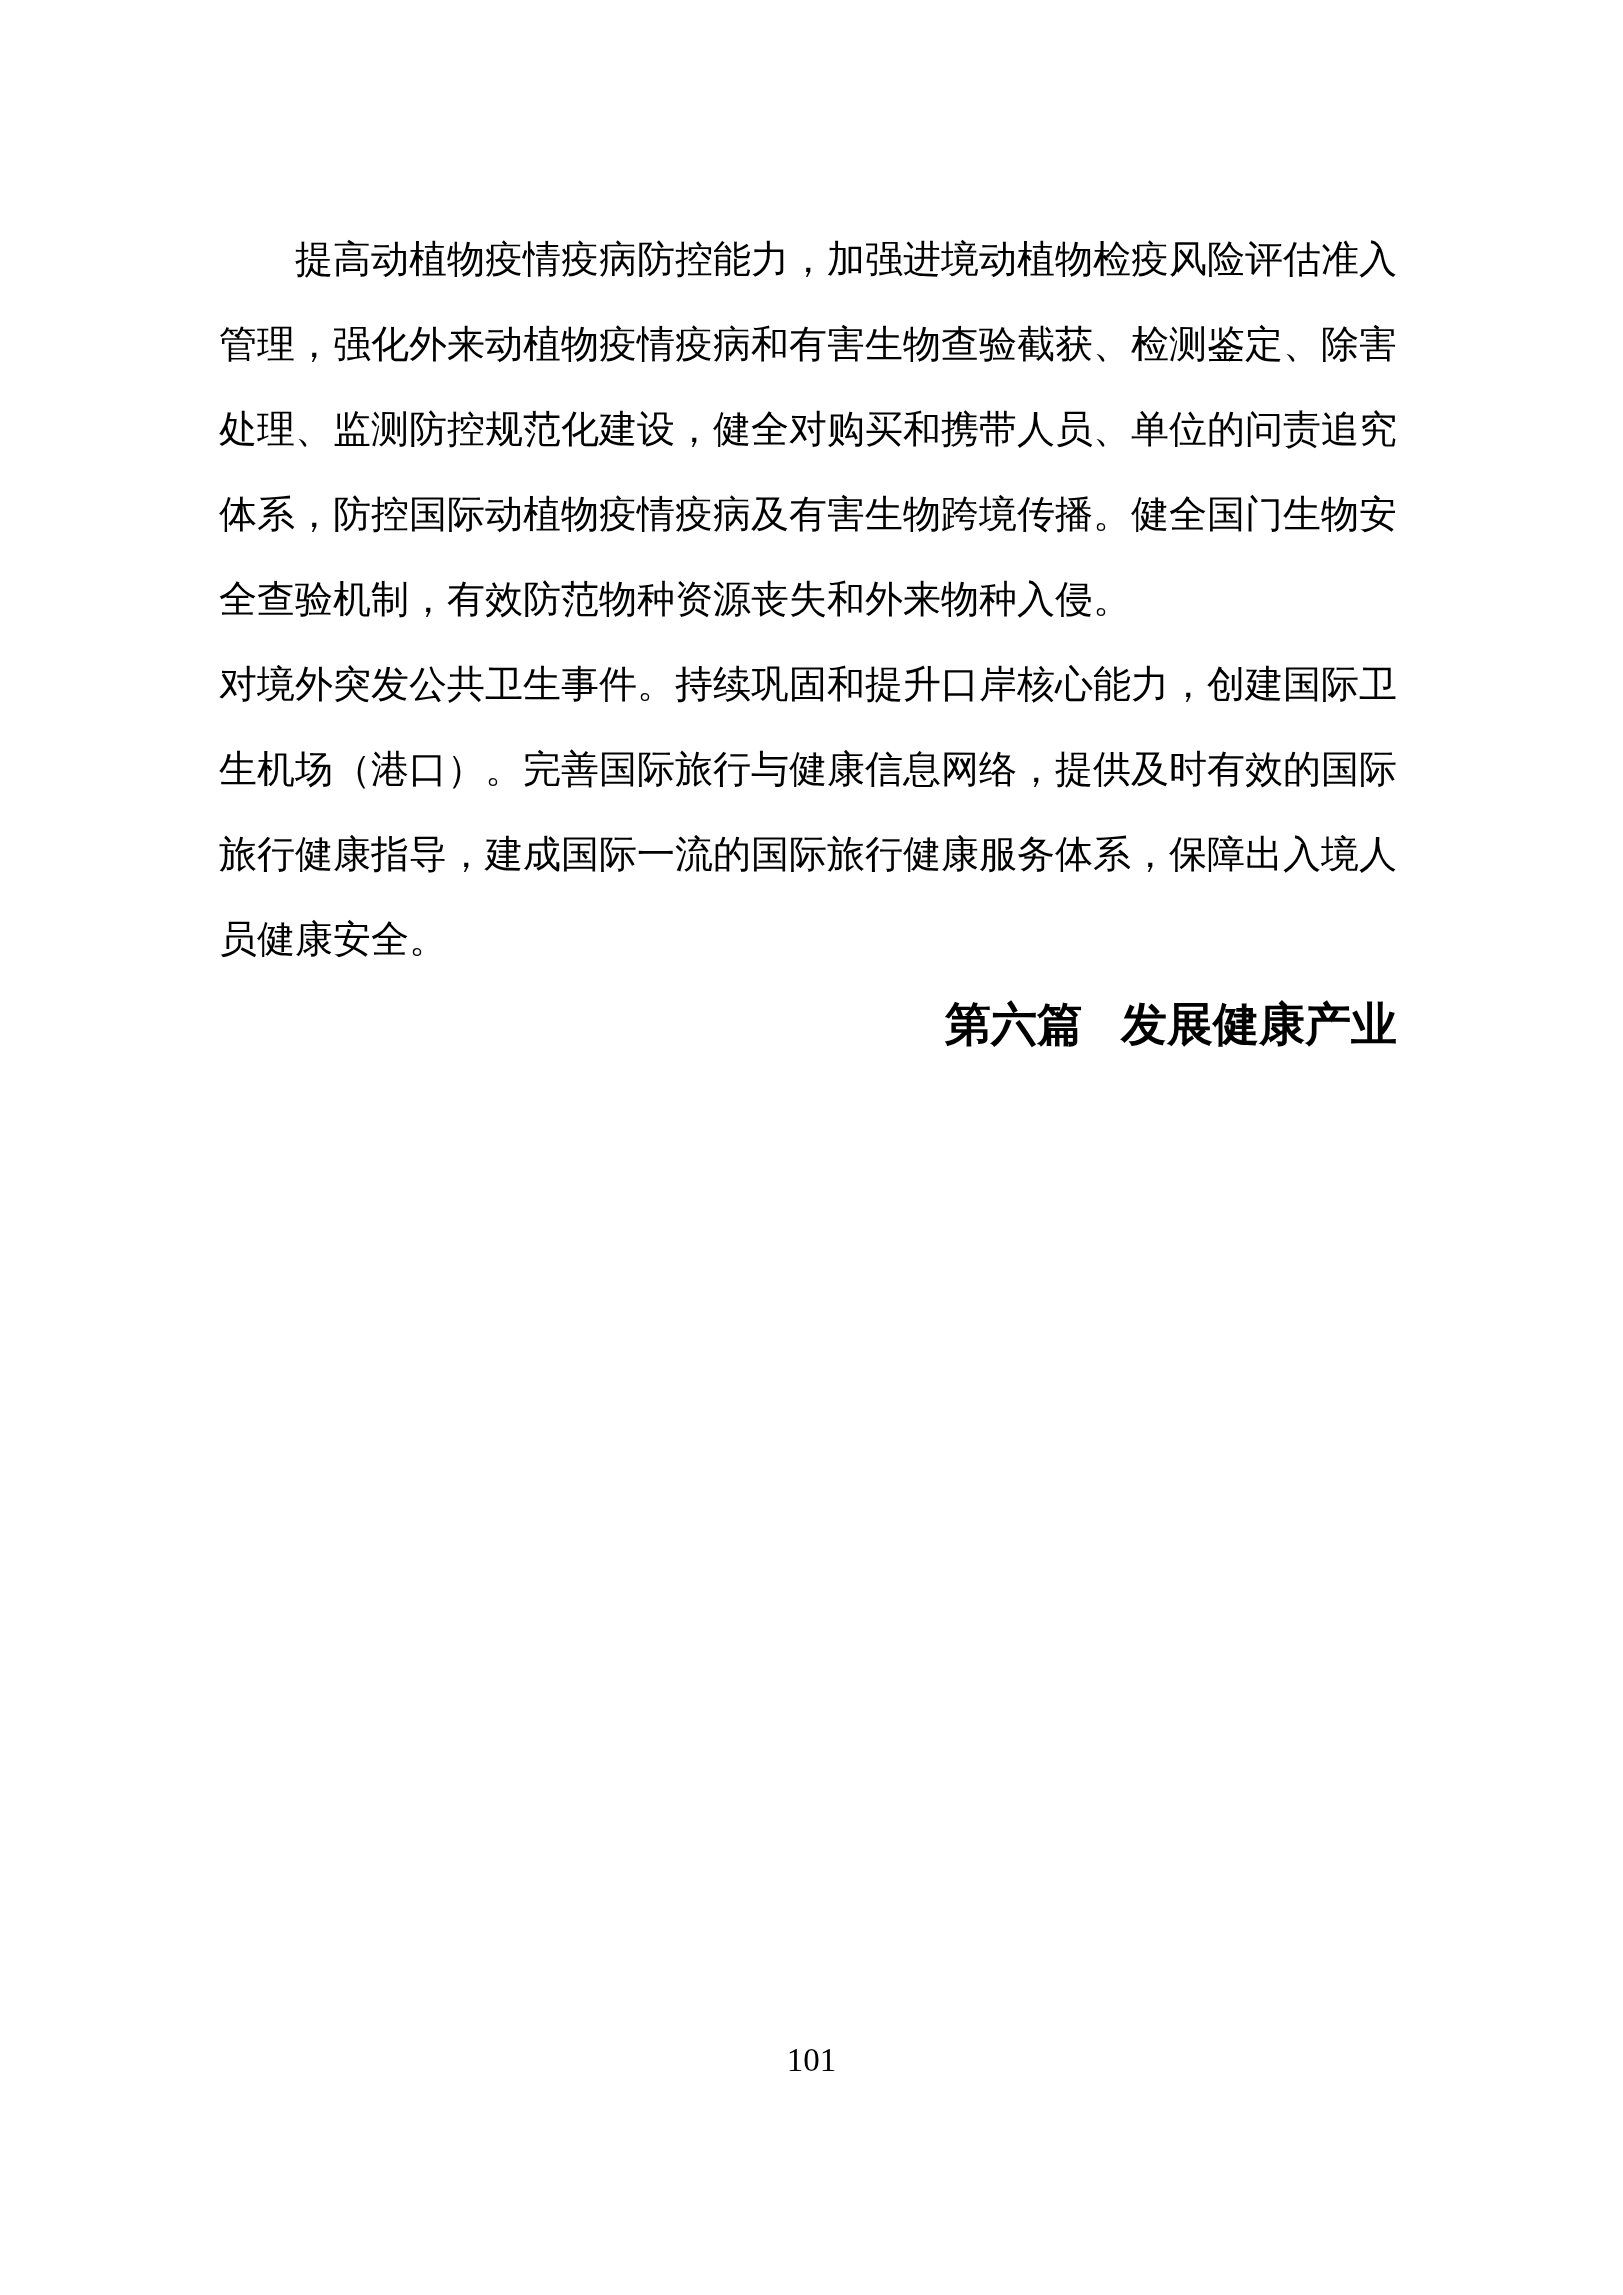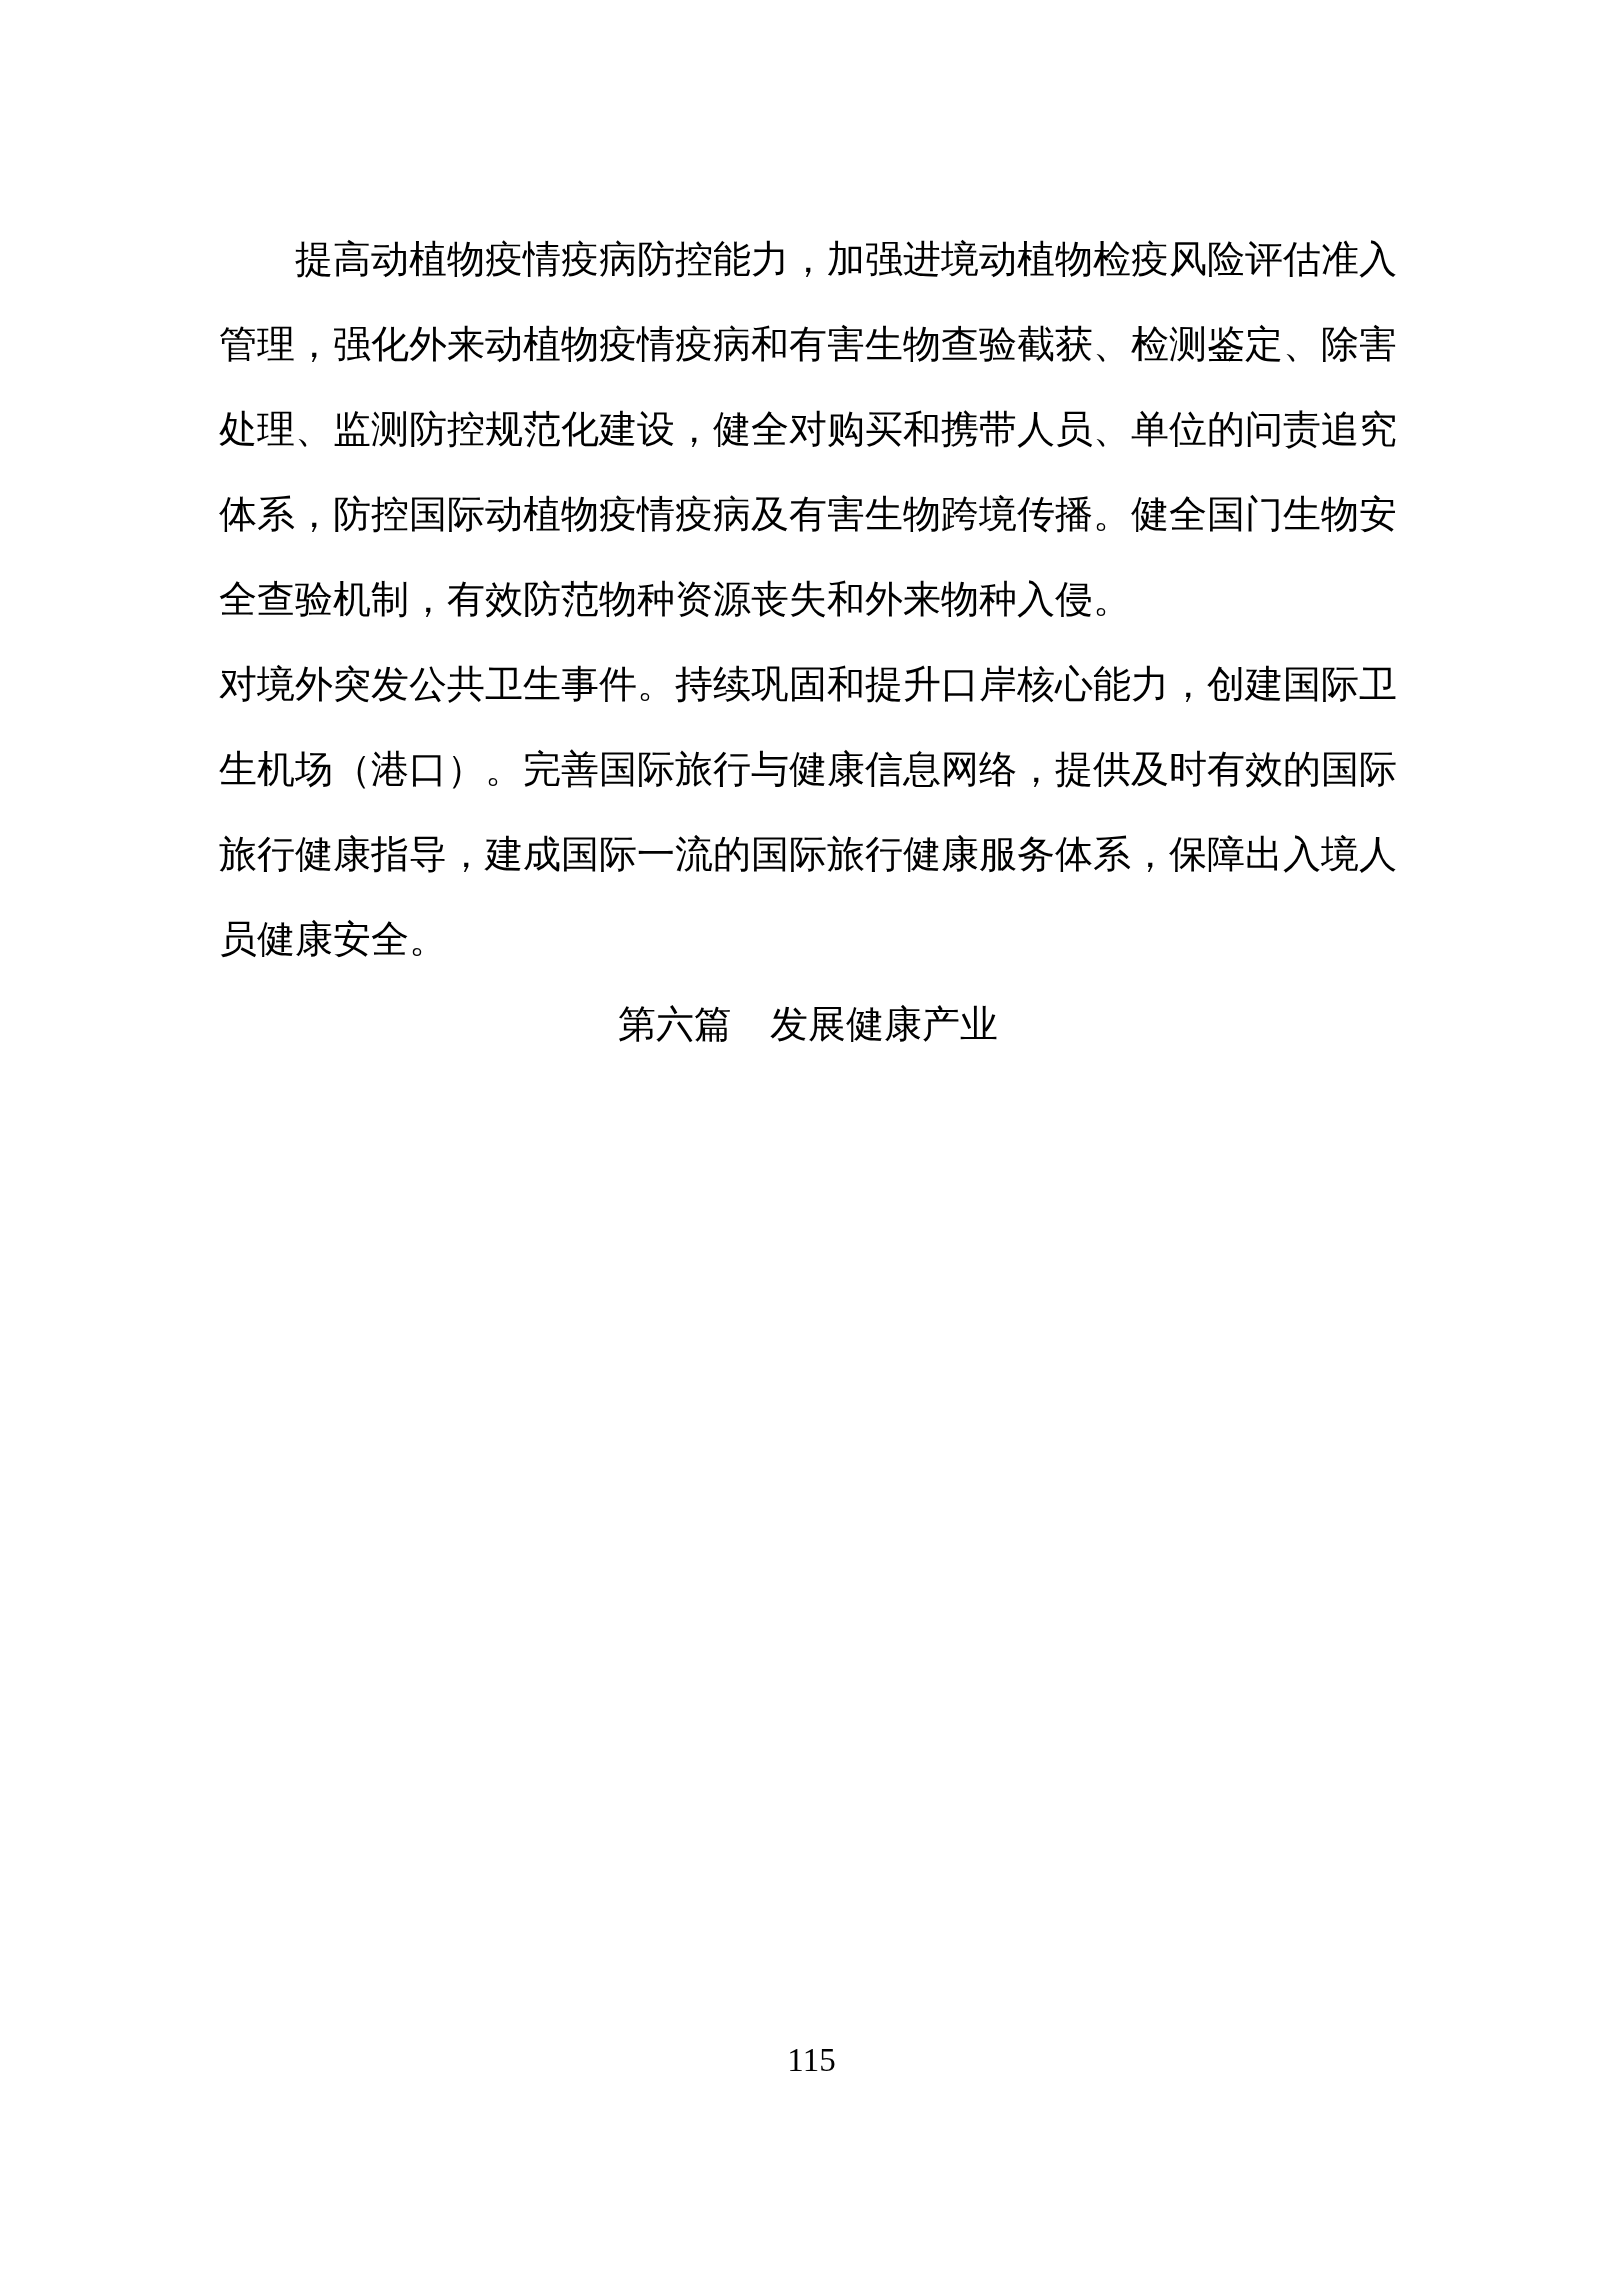--- a/index.html
+++ b/index.html
@@ -29,24 +29,24 @@
   .para {
     margin: 0;
     padding: 0;
   }
   .para.indent {
     text-indent: 76px;
   }
   .heading {
     margin: 0;
     padding: 0;
-    font-size: 38px;
+    font-size: 46px;
     line-height: 85px;
-    font-weight: normal;
-    text-align: center;
+    font-weight: bold;
+    text-align: right;
     text-indent: 0;
   }
   .hgap {
     display: inline-block;
     width: 38px;
   }
   .footer {
     position: absolute;
     top: 2043px;
     left: 0;
@@ -67,16 +67,16 @@
     <p class="para indent">提高动植物疫情疫病防控能力，加强进境动植物检疫风险评估准入管理，强化外来动植物疫情疫病和有害生物查验截获、检测鉴定、除害处理、监测防控规范化建设，健全对购买和携带人员、单位的问责追究体系，防控国际动植物疫情疫病及有害生物跨境传播。健全国门生物安全查验机制，有效防范物种资源丧失和外来物种入侵。</p>
 
     <p class="para">对境外突发公共卫生事件。持续巩固和提升口岸核心能力，创建国际卫生机场（港口）。完善国际旅行与健康信息网络，提供及时有效的国际旅行健康指导，建成国际一流的国际旅行健康服务体系，保障出入境人员健康安全。</p>
 
     <h1 class="heading"><span>第六篇</span><span class="hgap"></span><span>发展健康产业</span></h1>
 
 
 
   </div>
 
-  <div class="footer">115</div>
+  <div class="footer">101</div>
 
 </div>
 
 
 </body></html>

